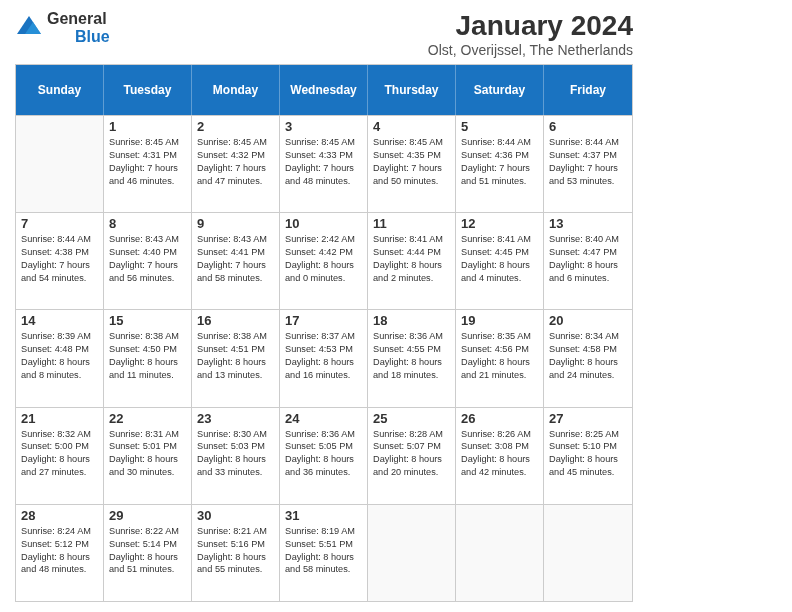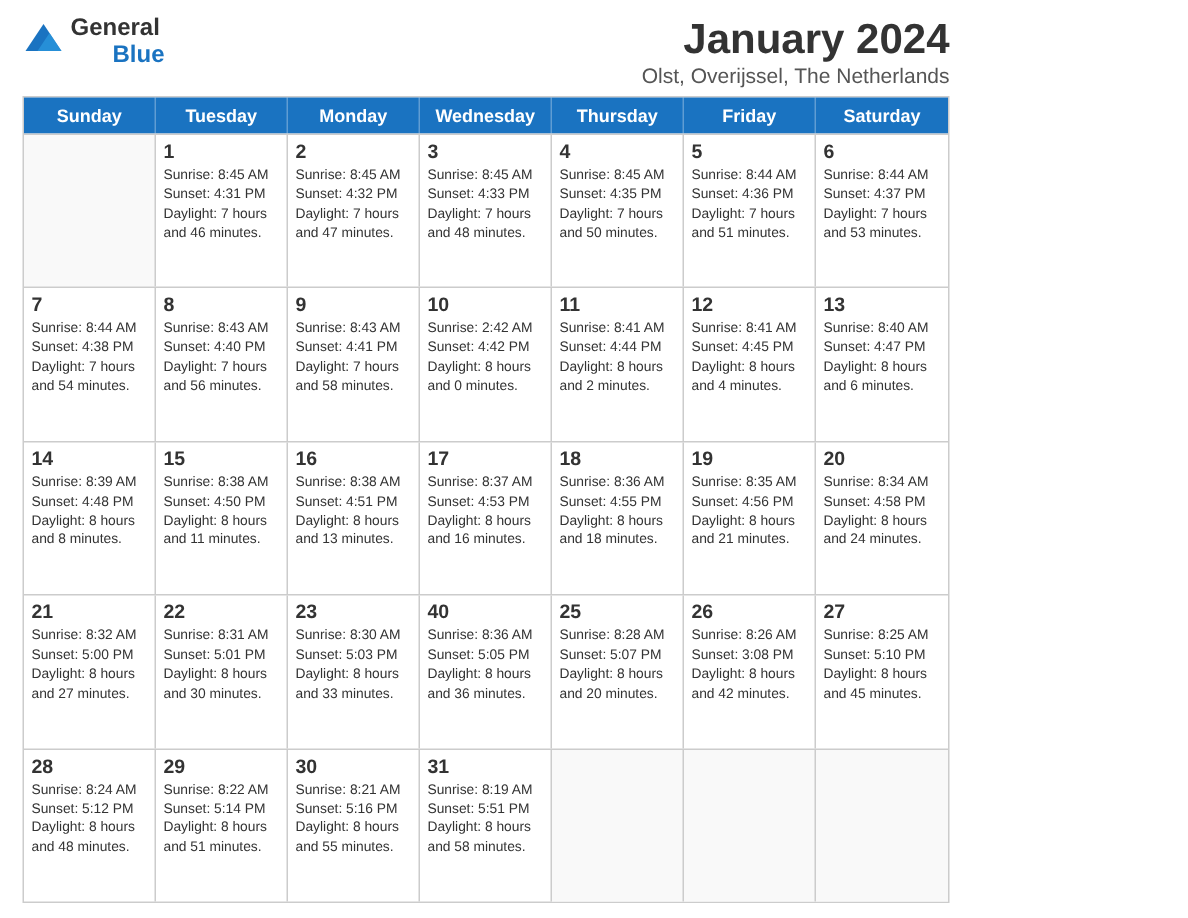--- a/index.html
+++ b/index.html
@@ -52,21 +52,21 @@
     }
     .calendar-header {
       display: grid;
       grid-template-columns: repeat(7, 1fr);
       background: #1a73c1;
     }
     .cal-header-cell {
       color: #fff;
       font-size: 12px;
       font-weight: bold;
-      padding: 5px 4px;
+      padding: 18px 4px;
       text-align: center;
       border-right: 1px solid rgba(255,255,255,0.3);
     }
     .cal-header-cell:last-child { border-right: none; }
     .calendar-body {
       flex: 1;
       display: flex;
       flex-direction: column;
     }
     .cal-week {
@@ -118,22 +118,22 @@
     </div>
   </div>
 
   <div class="calendar">
     <div class="calendar-header" id="cal-header">
         <div class="cal-header-cell">Sunday</div>
         <div class="cal-header-cell">Tuesday</div>
         <div class="cal-header-cell">Monday</div>
         <div class="cal-header-cell">Wednesday</div>
         <div class="cal-header-cell">Thursday</div>
+        <div class="cal-header-cell">Saturday</div>
         <div class="cal-header-cell">Friday</div>
-        <div class="cal-header-cell">Saturday</div>
       </div>
     <div class="calendar-body" id="cal-body">
         <div class="cal-week">
           <div class="cal-cell empty"></div>
           <div class="cal-cell">
             <span class="day-num">1</span>
             <span class="cell-line">Sunrise: 8:45 AM</span>
             <span class="cell-line">Sunset: 4:31 PM</span>
             <span class="cell-line">Daylight: 7 hours</span>
             <span class="cell-line">and 46 minutes.</span>
@@ -292,21 +292,21 @@
             <span class="cell-line">and 30 minutes.</span>
           </div>
           <div class="cal-cell">
             <span class="day-num">23</span>
             <span class="cell-line">Sunrise: 8:30 AM</span>
             <span class="cell-line">Sunset: 5:03 PM</span>
             <span class="cell-line">Daylight: 8 hours</span>
             <span class="cell-line">and 33 minutes.</span>
           </div>
           <div class="cal-cell">
-            <span class="day-num">40</span>
+            <span class="day-num">24</span>
             <span class="cell-line">Sunrise: 8:36 AM</span>
             <span class="cell-line">Sunset: 5:05 PM</span>
             <span class="cell-line">Daylight: 8 hours</span>
             <span class="cell-line">and 36 minutes.</span>
           </div>
           <div class="cal-cell">
             <span class="day-num">25</span>
             <span class="cell-line">Sunrise: 8:28 AM</span>
             <span class="cell-line">Sunset: 5:07 PM</span>
             <span class="cell-line">Daylight: 8 hours</span>

